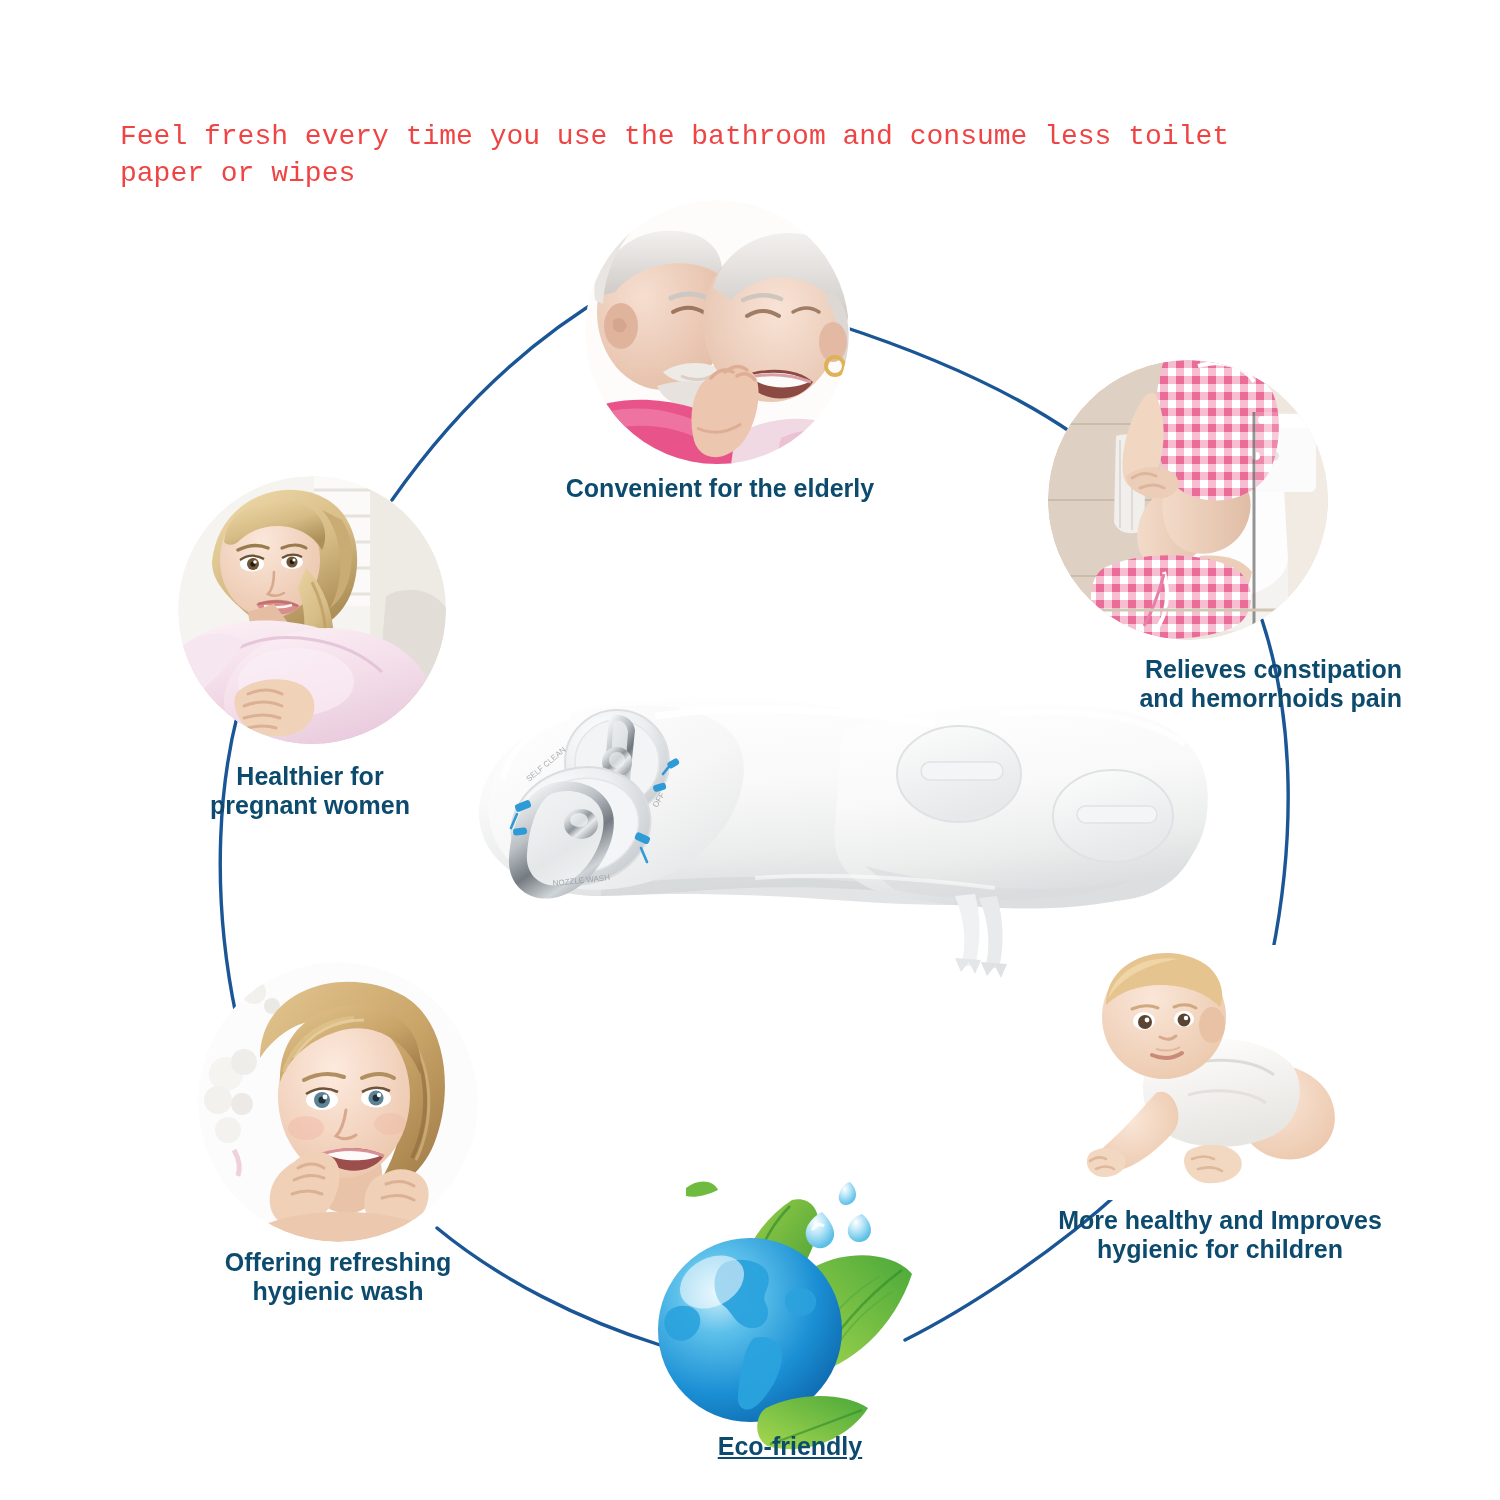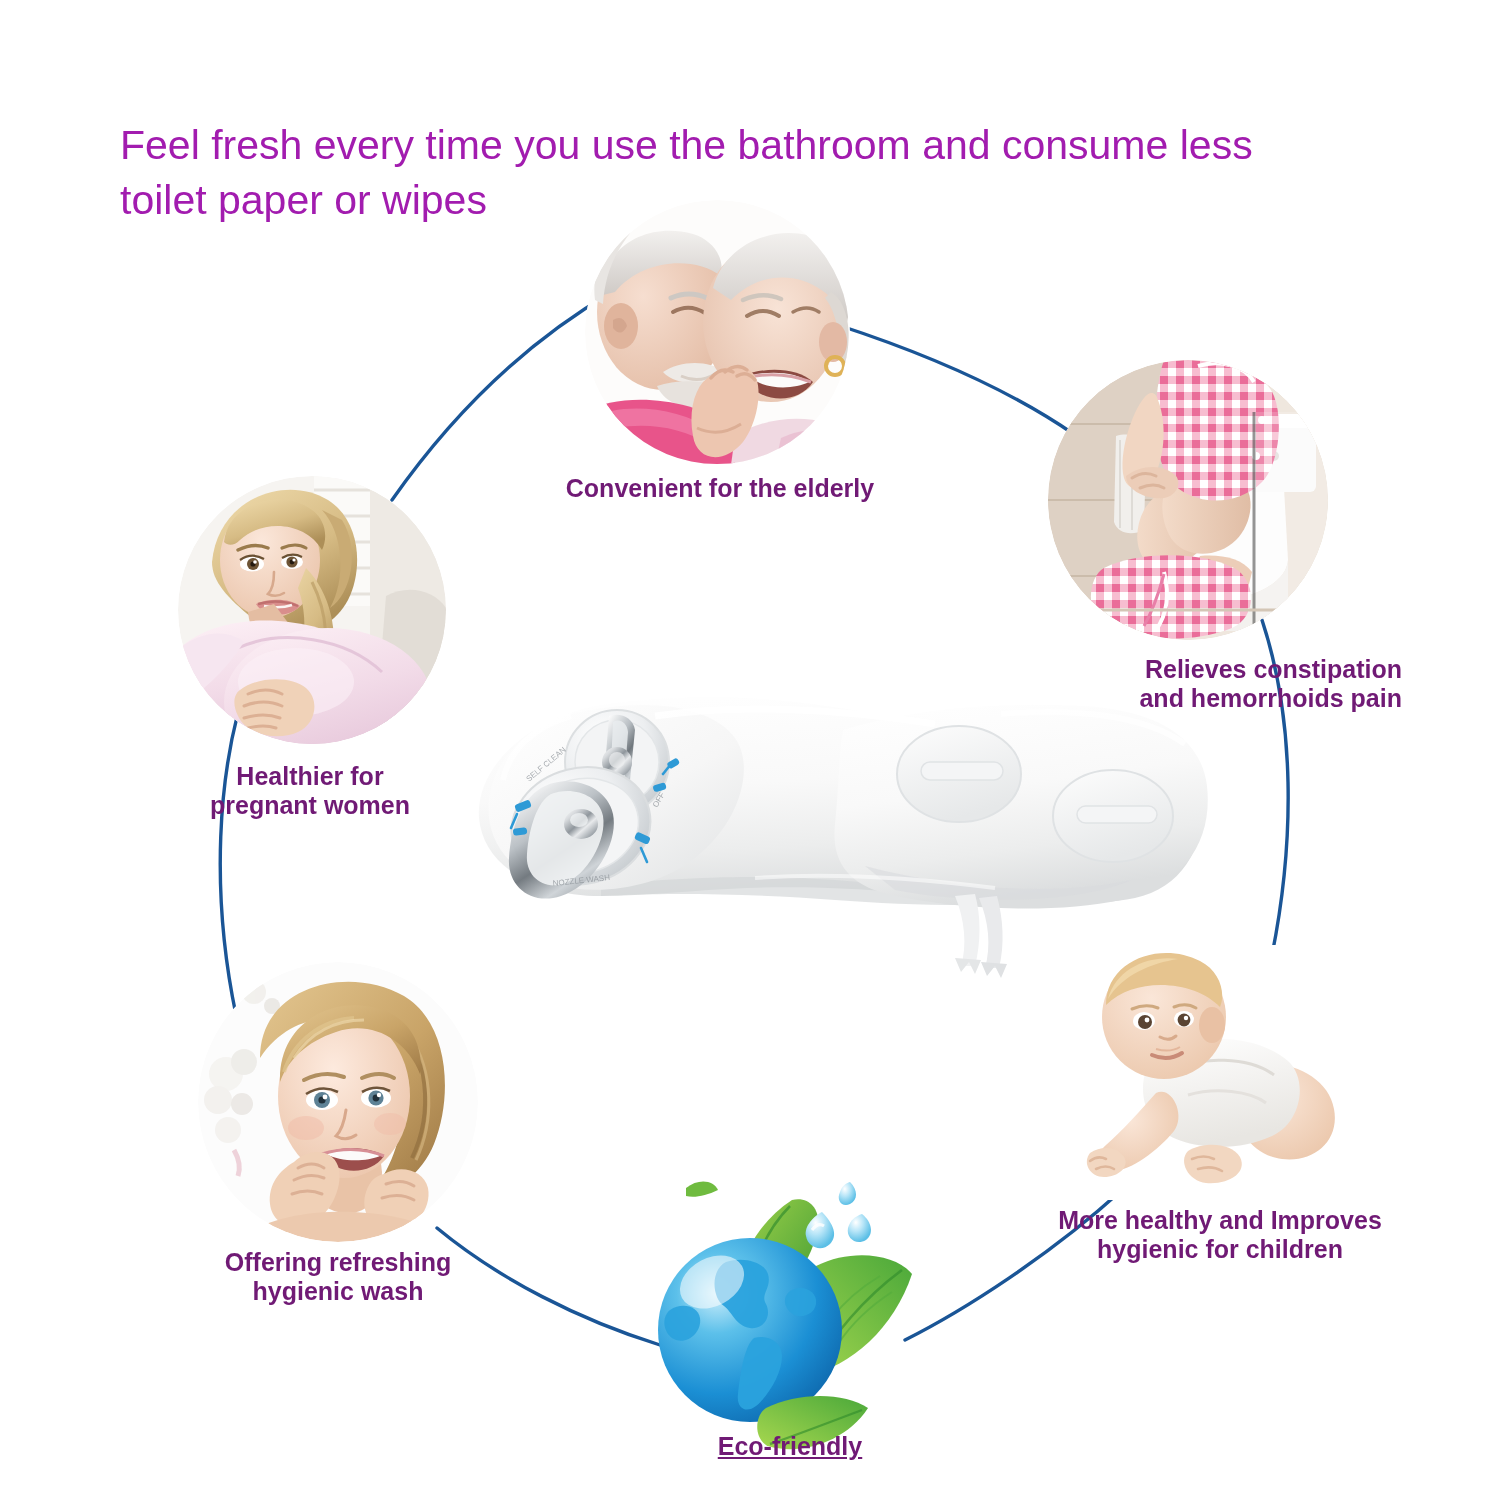--- a/index.html
+++ b/index.html
@@ -13,38 +13,38 @@
   #stage{position:absolute;left:0;top:0;width:1500px;height:1500px;}
 
   
   .title{
     position:absolute;left:118px;top:30px;
     font-size:52px;font-weight:bold;letter-spacing:-0.5px;
     color:#1565b0;white-space:nowrap;
   }
   .subtitle{
     position:absolute;left:120px;top:118px;width:1190px;
-    font-size:41px;line-height:1.33;color:#a21caf;
+    font-size:28px;line-height:1.33;color:#ef4444;font-family:Liberation Mono, monospace;
   }
 
   
   .arcs{position:absolute;left:0;top:0;width:1500px;height:1500px;}
 
   
   .node{position:absolute;}
   .photo{
     position:absolute;border-radius:50%;overflow:hidden;
     background:#ffffff;
   }
   .photo.nocrop{border-radius:0;background:transparent;}
   .photo svg{display:block;}
 
   .caption{
     position:absolute;
-    color:#701a75;font-weight:bold;
+    color:#0c4a6e;font-weight:bold;
     font-size:25px;line-height:1.16;
     text-align:center;white-space:pre-line;
   }
 
   
   .product{position:absolute;left:395px;top:690px;width:830px;height:300px;}
   .product svg{display:block;}
 
   
   .eco{position:absolute;left:640px;top:1170px;width:300px;height:285px;}

